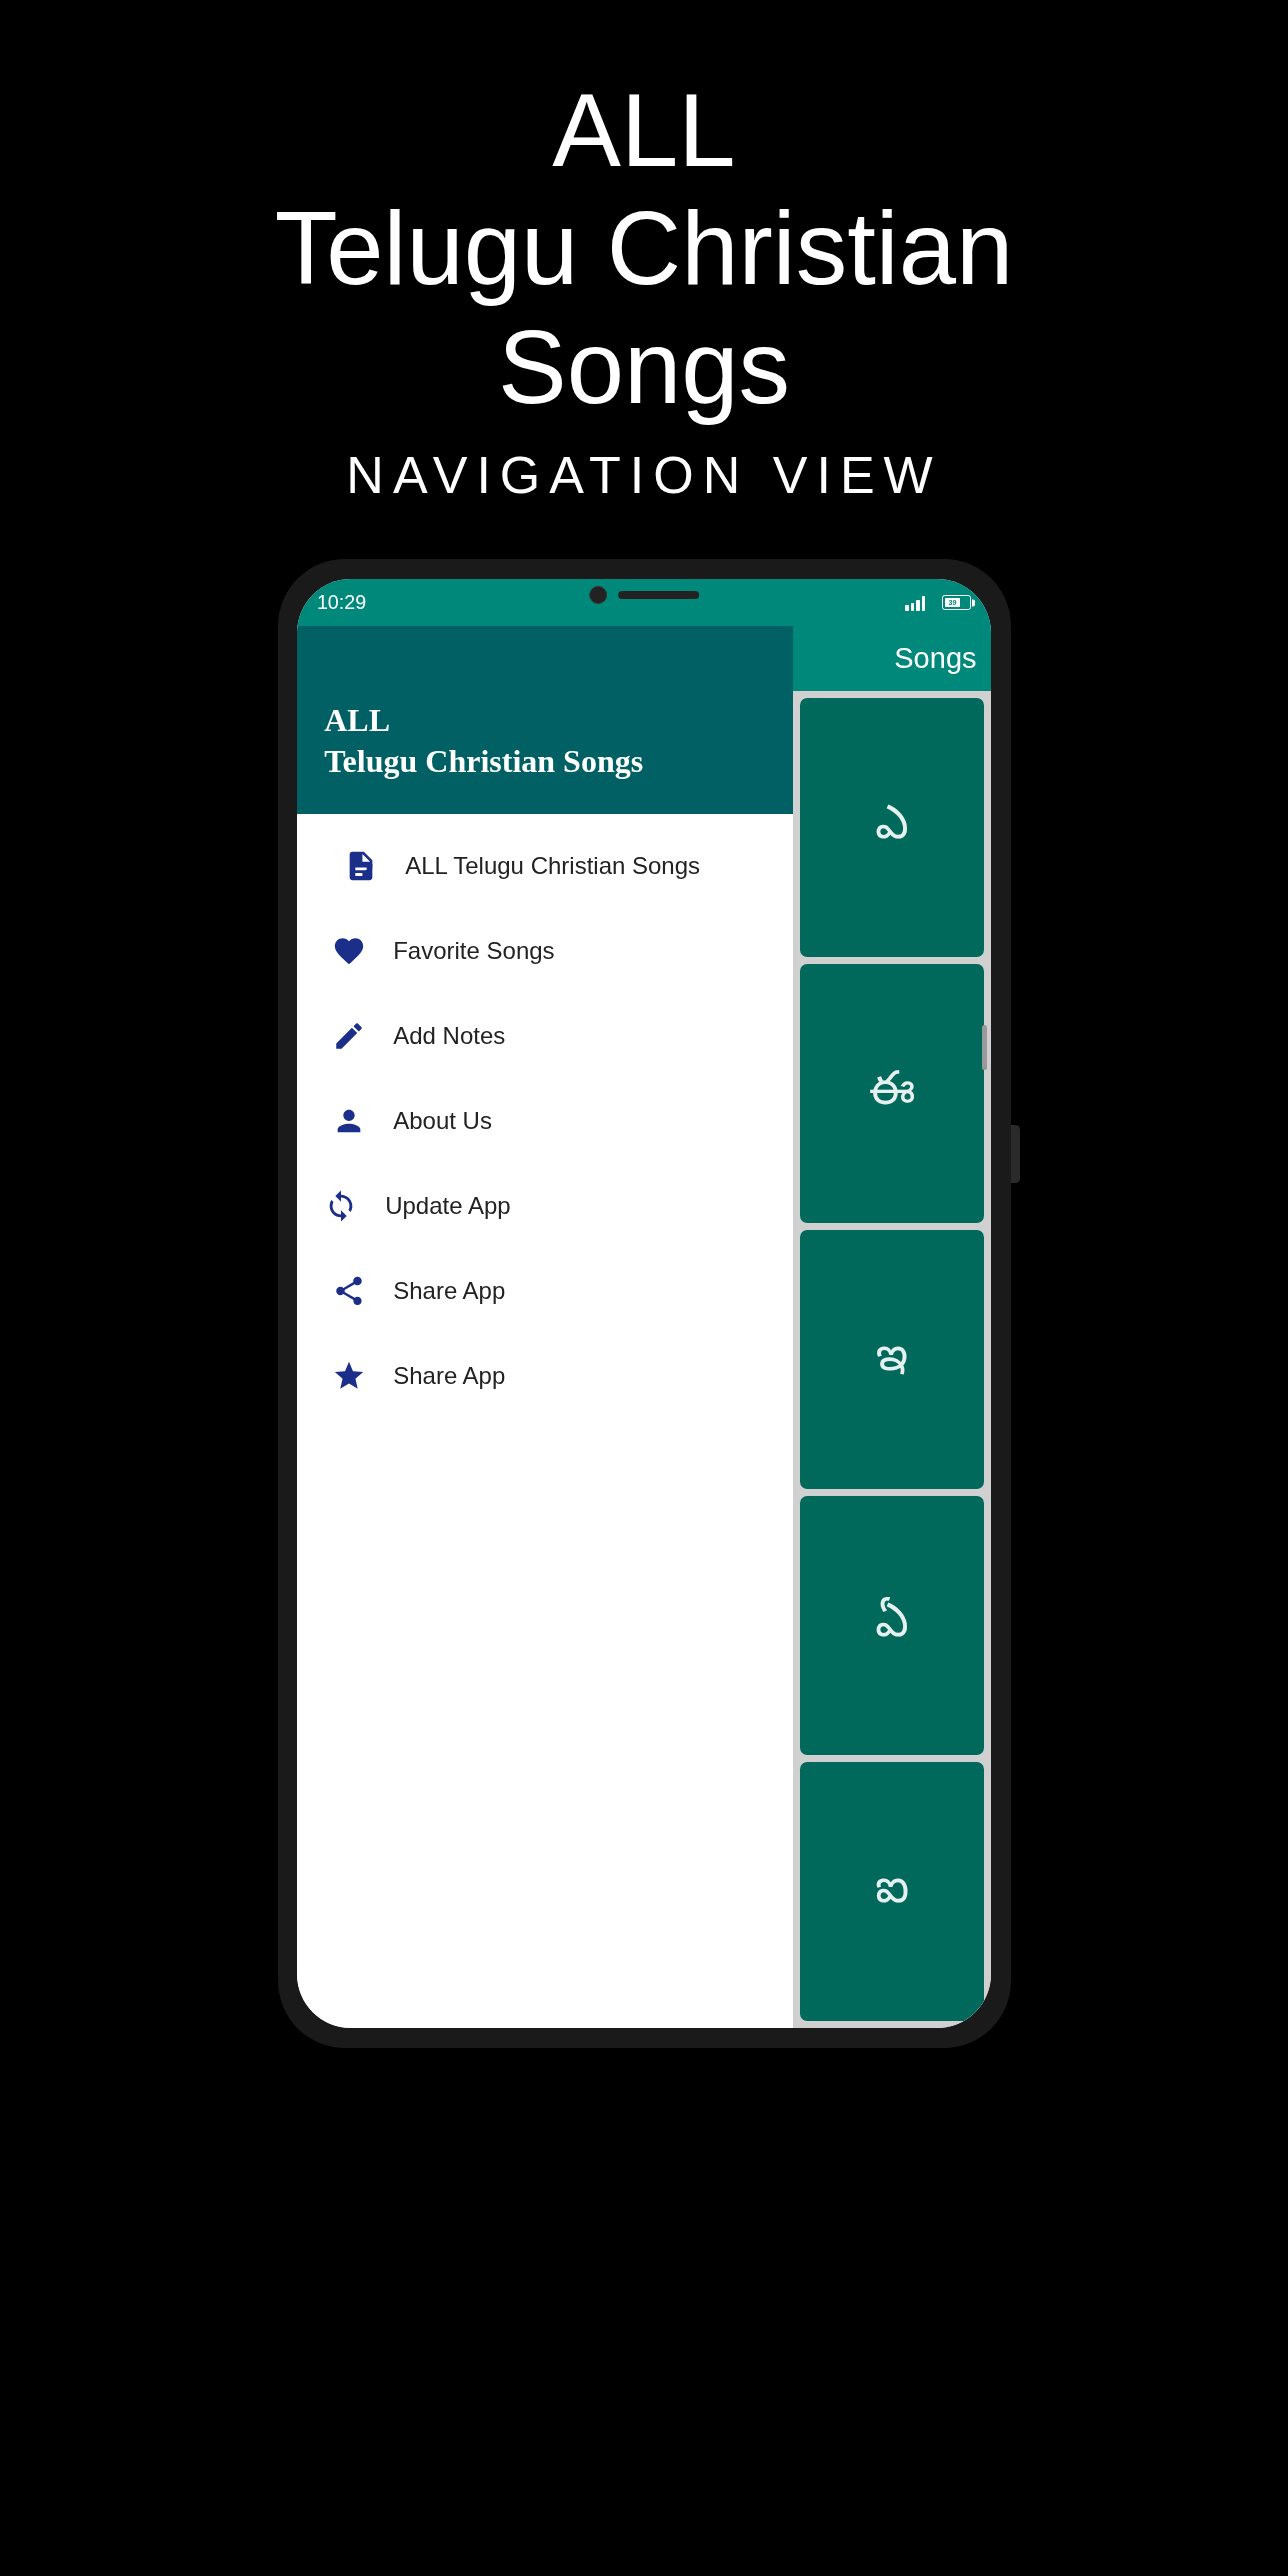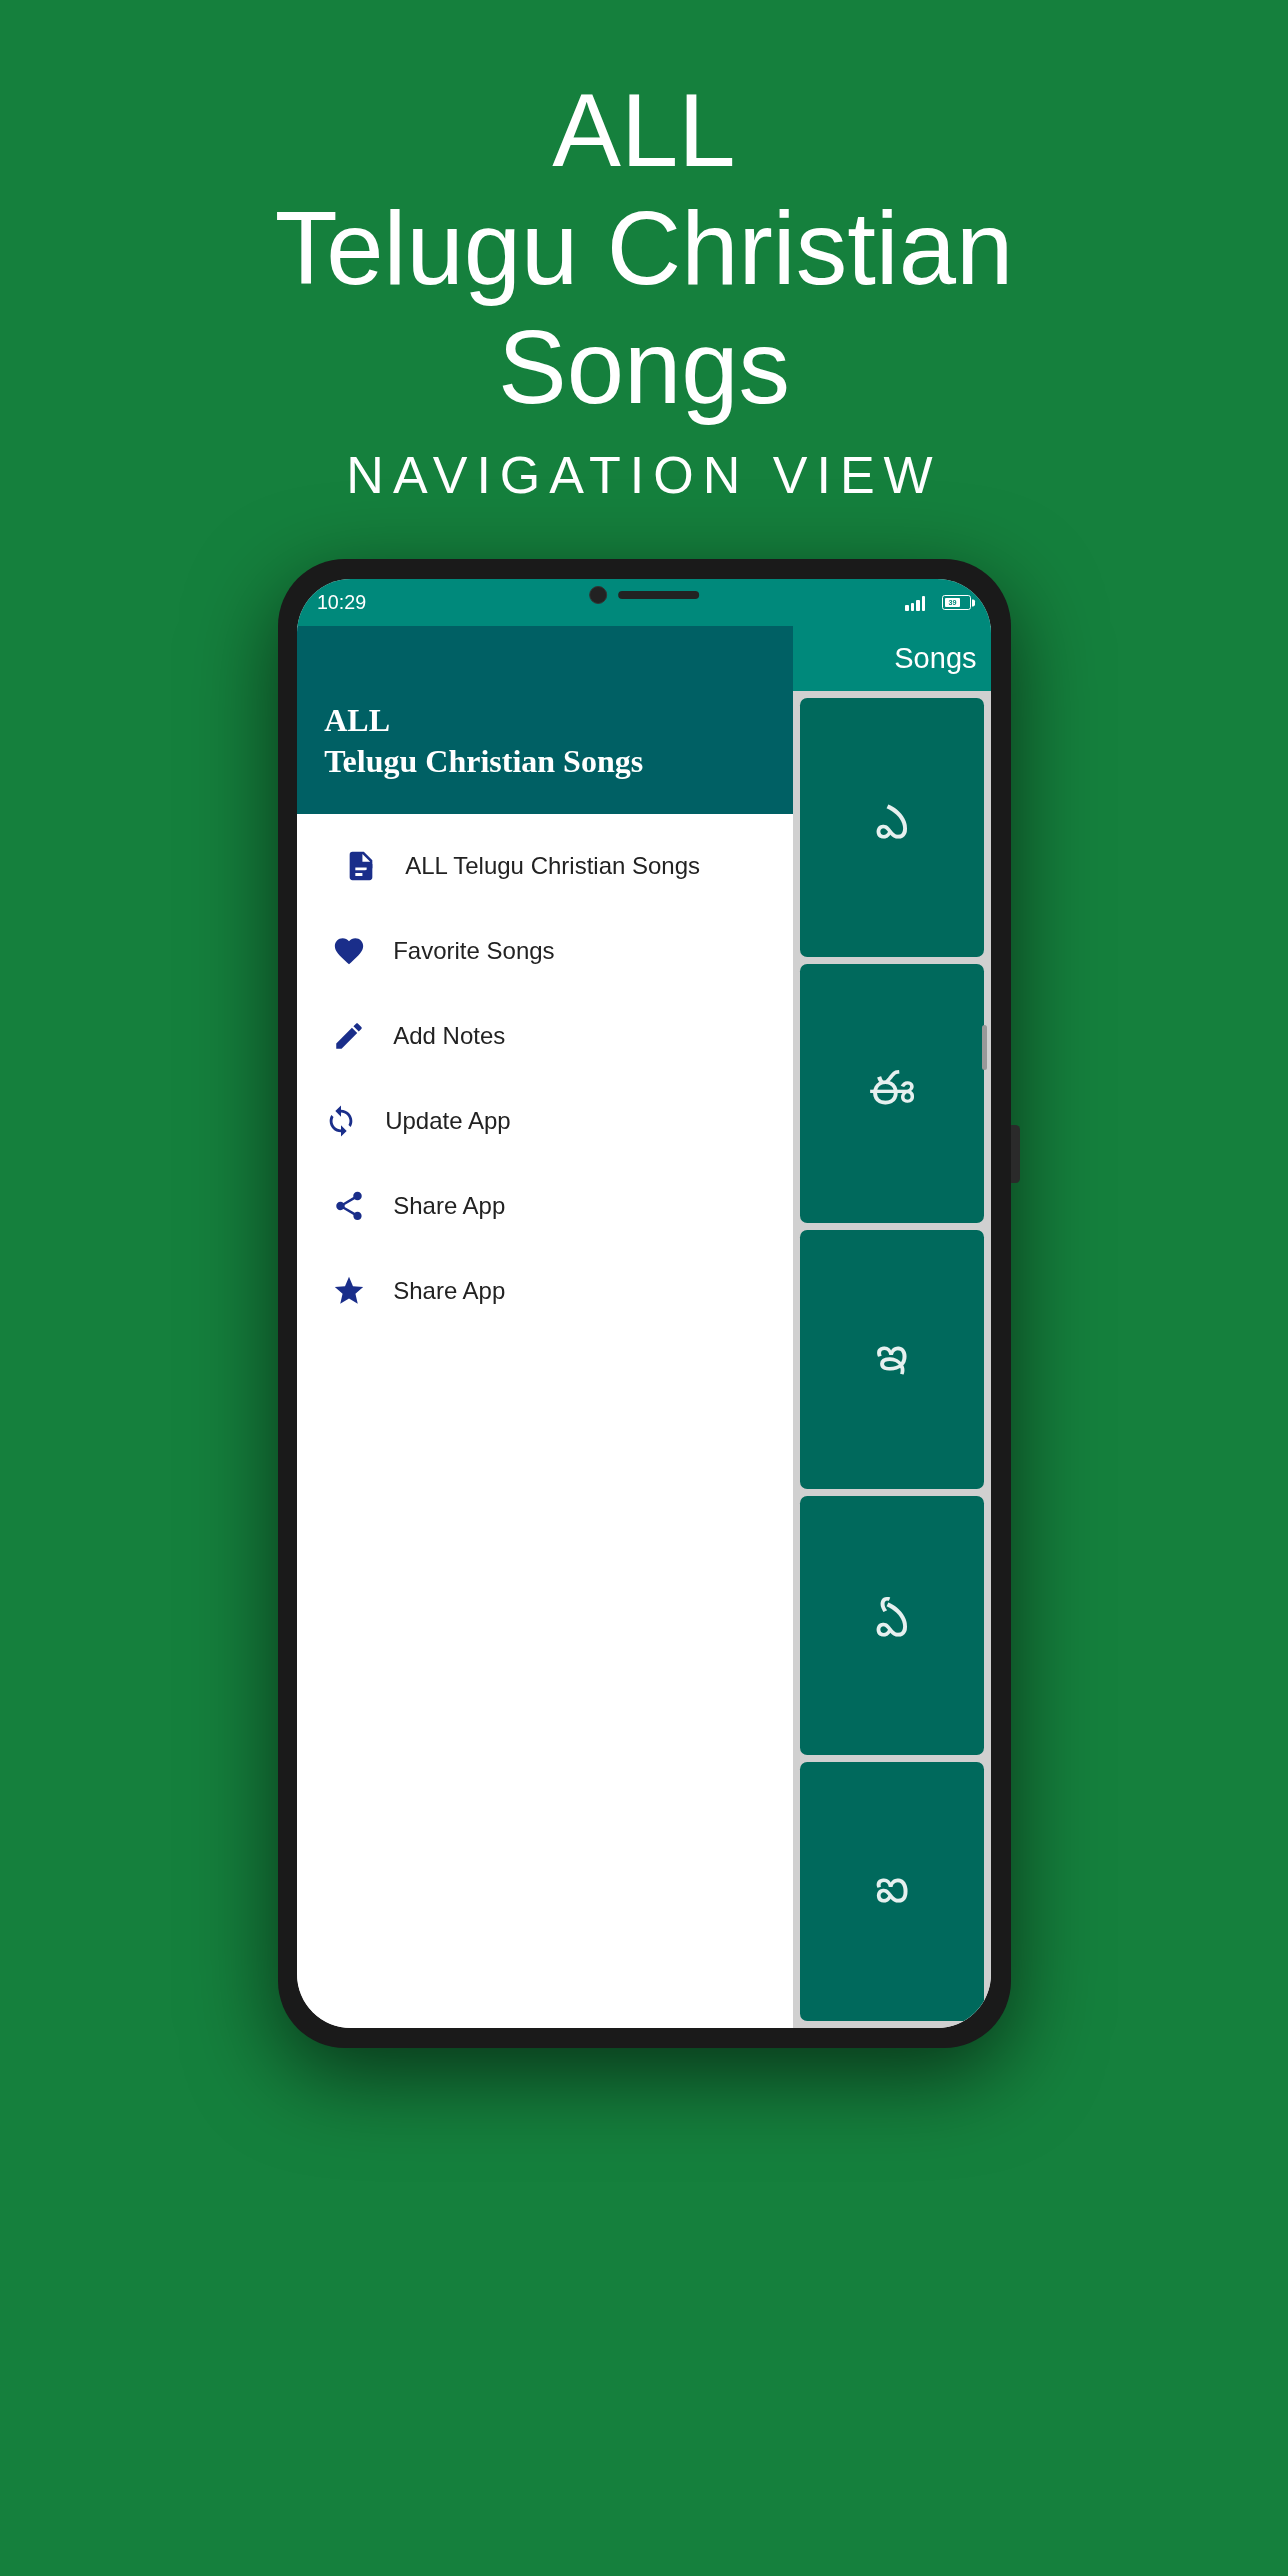--- a/index.html
+++ b/index.html
@@ -11,21 +11,21 @@
       display: flex;
       flex-direction: column;
       align-items: center;
       font-family: 'Arial', sans-serif;
       overflow: hidden;
     }
   </style>
 </head>
 <body>
 
-<div style="width:1288px;height:2576px;background:#15803d;display:flex;flex-direction:column;align-items:center;">
+<div style="width:1288px;height:2576px;background:#000000;display:flex;flex-direction:column;align-items:center;">
 
   <div style="text-align:center;padding:72px 36px 45px;color:white;">
     <div style="font-size:103px;font-weight:400;line-height:1.15;">
       <span>ALL</span><br>
       <span>Telugu Christian</span><br>
       <span>Songs</span>
     </div>
     <div style="font-size:52px;letter-spacing:9px;margin-top:18px;font-weight:300;">NAVIGATION VIEW</div>
   </div>
 
@@ -96,20 +96,28 @@
             <div style="display:flex;align-items:center;padding:23px 32px;gap:25px;cursor:pointer;">
               <div style="width:39px;height:39px;display:flex;align-items:center;justify-content:center;flex-shrink:0;">
                 <svg viewBox="0 0 24 24" width="34" height="34" fill="#1a2e8a">
                   <path d="M3 17.25V21h3.75L17.81 9.94l-3.75-3.75L3 17.25zM20.71 7.04c.39-.39.39-1.02 0-1.41l-2.34-2.34c-.39-.39-1.02-.39-1.41 0l-1.83 1.83 3.75 3.75 1.83-1.83z"></path>
                 </svg>
               </div>
               <span style="font-size:24px;color:#222;font-weight:500;">Add Notes</span>
             </div>
 
 
+            <div style="display:flex;align-items:center;padding:23px 32px;gap:25px;cursor:pointer;">
+              <div style="width:39px;height:39px;display:flex;align-items:center;justify-content:center;flex-shrink:0;">
+                <svg viewBox="0 0 24 24" width="34" height="34" fill="#1a2e8a">
+                  <path d="M12 12c2.21 0 4-1.79 4-4s-1.79-4-4-4-4 1.79-4 4 1.79 4 4 4zm0 2c-2.67 0-8 1.34-8 4v2h16v-2c0-2.66-5.33-4-8-4z"></path>
+                </svg>
+              </div>
+              <span style="font-size:24px;color:#222;font-weight:500;">About Us</span>
+            </div>
 
             <div style="display:flex;align-items:center;padding:23px 24px;gap:25px;cursor:pointer;">
               <div style="width:39px;height:39px;display:flex;align-items:center;justify-content:center;flex-shrink:0;">
                 <svg viewBox="0 0 24 24" width="34" height="34" fill="#1a2e8a">
                   <path d="M12 4V1L8 5l4 4V6c3.31 0 6 2.69 6 6 0 1.01-.25 1.97-.7 2.8l1.46 1.46C19.54 15.03 20 13.57 20 12c0-4.42-3.58-8-8-8zm0 14c-3.31 0-6-2.69-6-6 0-1.01.25-1.97.7-2.8L5.24 7.74C4.46 8.97 4 10.43 4 12c0 4.42 3.58 8 8 8v3l4-4-4-4v3z"></path>
                 </svg>
               </div>
               <span style="font-size:24px;color:#222;font-weight:500;">Update App</span>
             </div>
 

